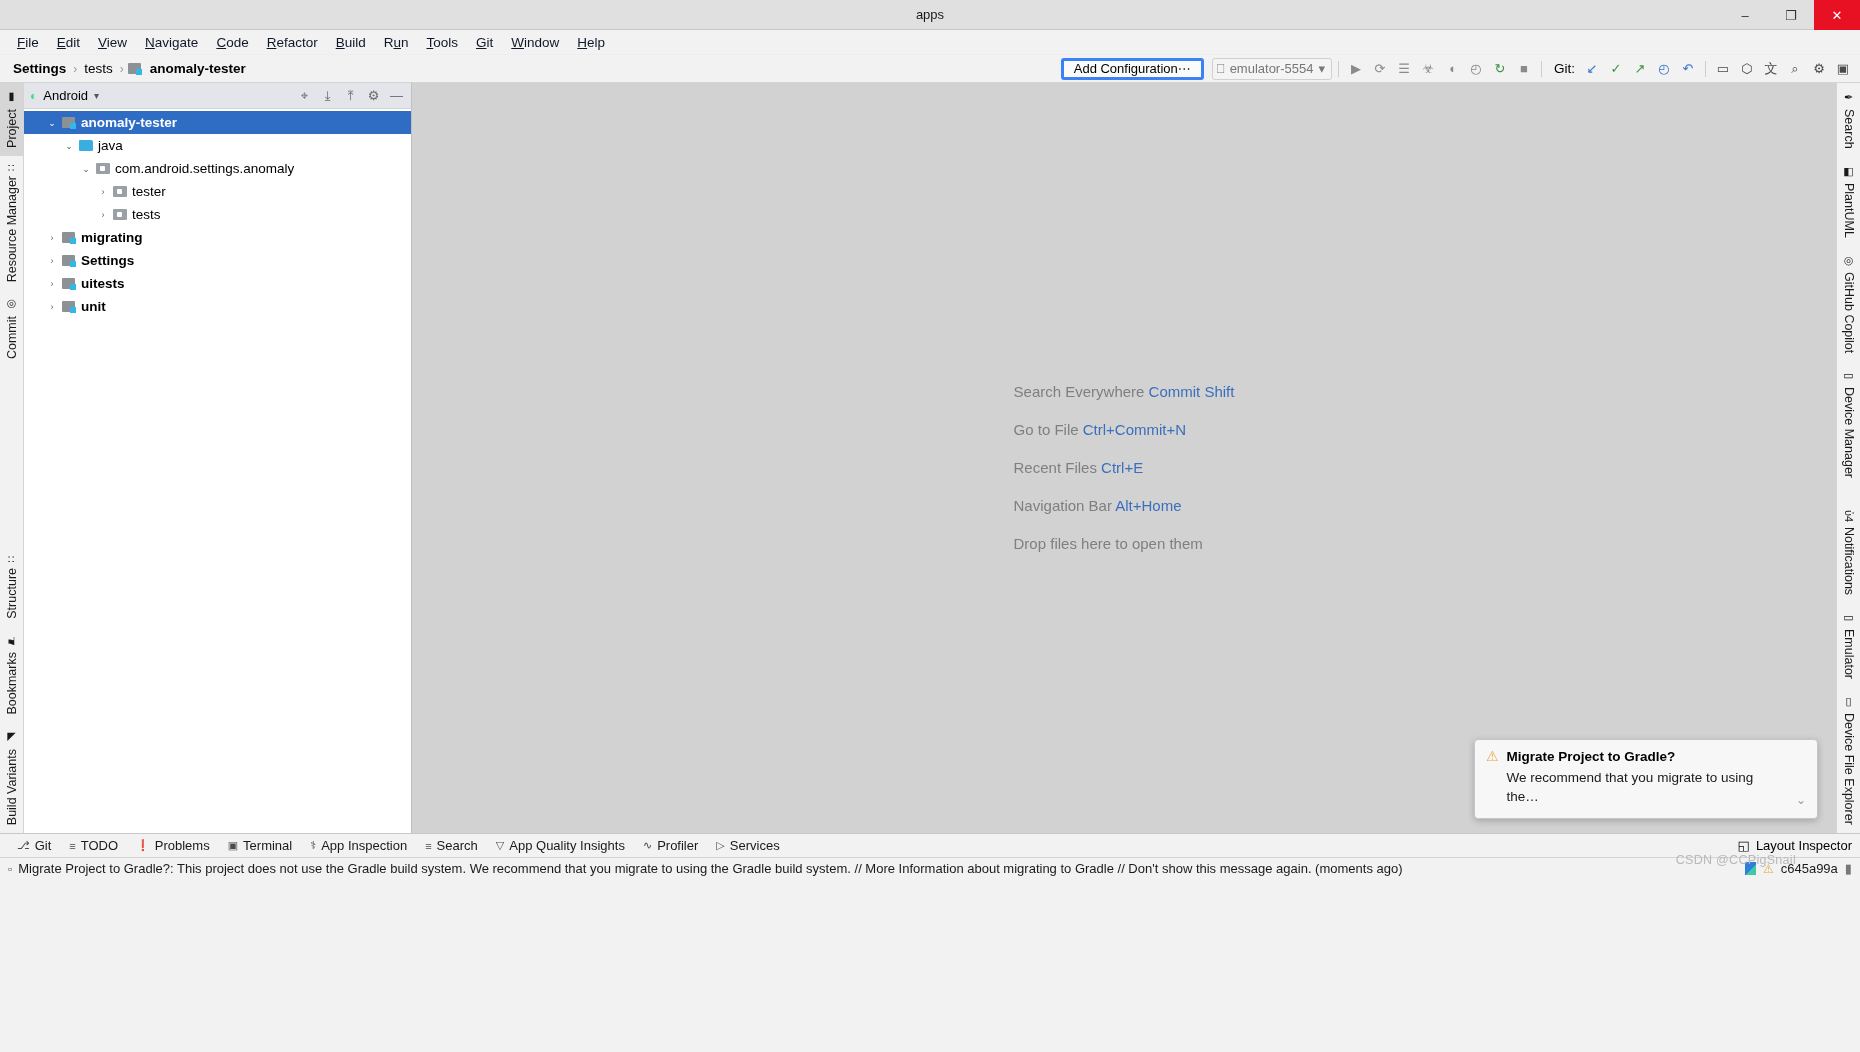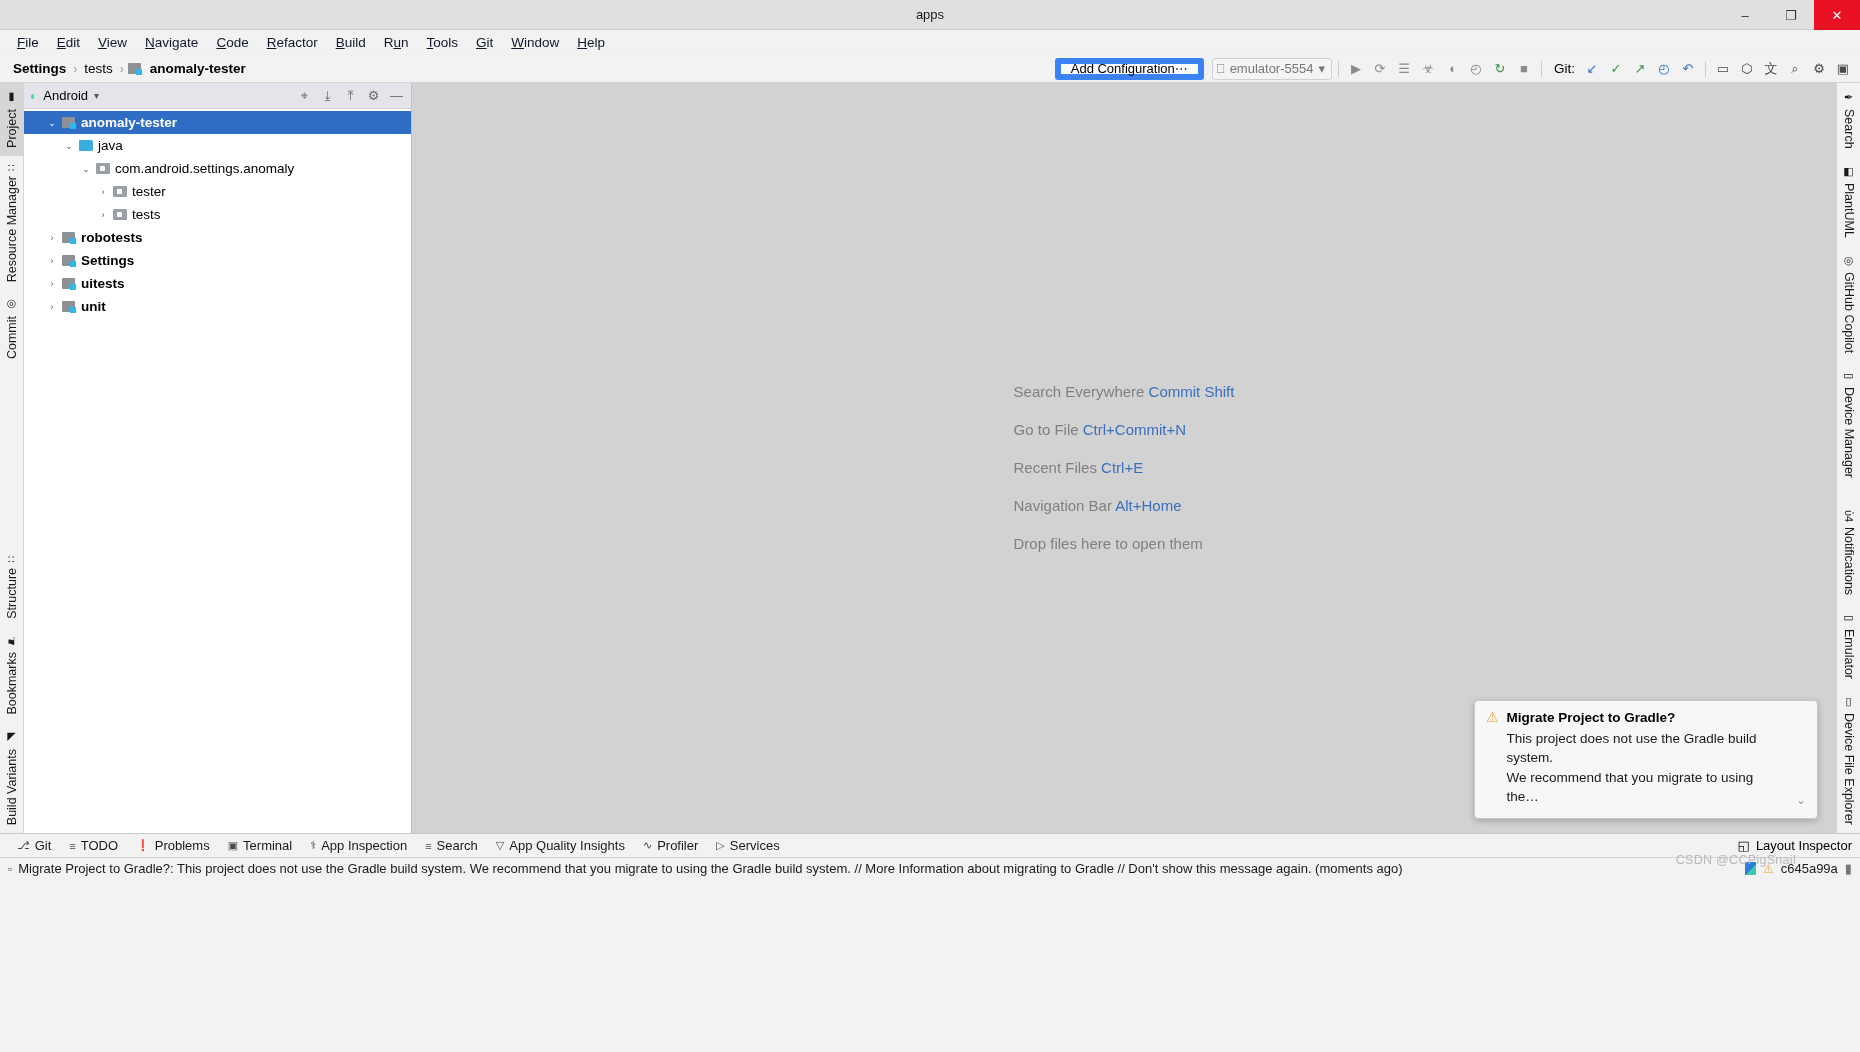--- a/index.html
+++ b/index.html
@@ -51,21 +51,21 @@
     background: #8c9196; border-radius: 1px;
   }
   .mod-ico::after {
     content: ""; position: absolute; right: -1px; bottom: -1px;
     width: 6px; height: 6px; background: #31b8e8;
   }
   .toolbar-right {
     margin-left: auto; display: flex; align-items: center; gap: 2px; padding-right: 6px;
   }
   .cfg-btn {
-    border: 6px solid #3b82f6; background: #fbfbfb; border-radius: 3px;
+    border: 3px solid #3b82f6; background: #fbfbfb; border-radius: 3px;
     padding: 3px 10px; font-size: 13px; height: 22px; display: flex; align-items: center;
   }
   .dev-btn {
     border: 1px solid #d0d0d0; background: #f4f4f4; border-radius: 3px;
     padding: 3px 6px 3px 4px; font-size: 13px; height: 22px;
     display: flex; align-items: center; gap: 5px; color: #777; margin-left: 6px;
   }
   .tb-ico {
     width: 22px; height: 22px; display: flex; align-items: center; justify-content: center;
   }
@@ -336,21 +336,21 @@
             <span class="ticon">
               <span class="pkg"></span>
             </span>
             <span class="tlabel">tests</span>
           </div>
           <div class="trow" style="padding-left: 20px;">
             <span class="arrow">›</span>
             <span class="ticon">
               <span class="mod-ico" style="margin-right:0"></span>
             </span>
-            <span class="tlabel bold">robotests</span>
+            <span class="tlabel bold">migrating</span>
           </div>
           <div class="trow" style="padding-left: 20px;">
             <span class="arrow">›</span>
             <span class="ticon">
               <span class="mod-ico" style="margin-right:0"></span>
             </span>
             <span class="tlabel bold">Settings</span>
           </div>
           <div class="trow" style="padding-left: 20px;">
             <span class="arrow">›</span>
@@ -376,21 +376,20 @@
           <div class="hint"><span>Recent Files</span><span class="key"> Ctrl+E</span></div>
           <div class="hint"><span>Navigation Bar</span><span class="key"> Alt+Home</span></div>
           <div class="hint"><span>Drop files here to open them</span></div>
         </div>
       <div class="vscroll"></div>
 
       <div class="balloon">
         <span class="warn">⚠</span>
         <div class="btxt">
           <div class="btitle">Migrate Project to Gradle?</div>
-          <div class="bline">This project does not use the Gradle build system.</div>
           <div class="bline">We recommend that you migrate to using the…</div>
         </div>
         <span class="chev">⌄</span>
       </div>
     </div>
 
     <div class="vstripe right">
       <div class="top" id="right-top">
           <div class="vtab">
             <span class="vico">✒</span>

